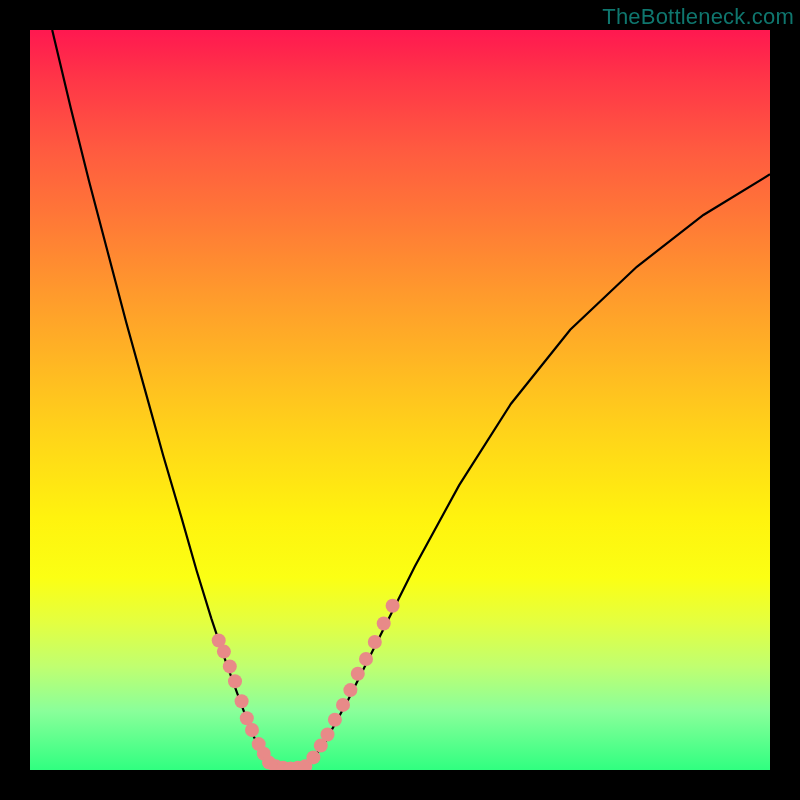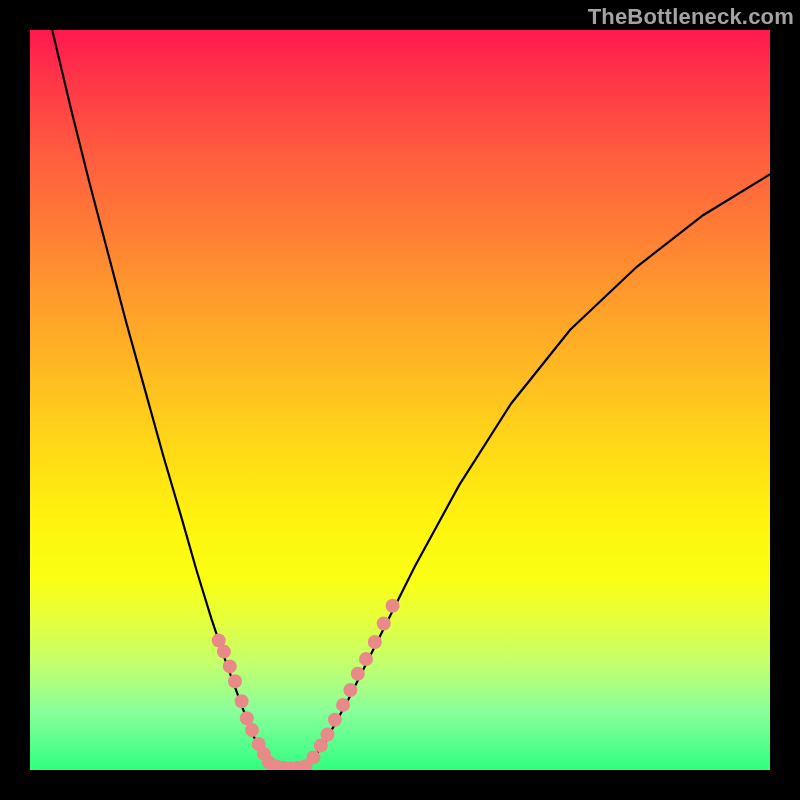--- a/index.html
+++ b/index.html
@@ -43,23 +43,23 @@
   }
   .plot-area svg {
     position: absolute;
     left: 0; top: 0;
     width: 740px; height: 740px;
   }
   .watermark {
     position: absolute;
     top: 4px;
     right: 6px;
-    color: #a3a3a3;
+    color: #0f766e;
     font-size: 22px;
-    font-weight: 700;
+    font-weight: 400;
     letter-spacing: 0.2px;
     user-select: none;
   }
   .curve {
     fill: none;
     stroke: #000;
     stroke-width: 2.2;
   }
   .marker {
     fill: #e88a88;

